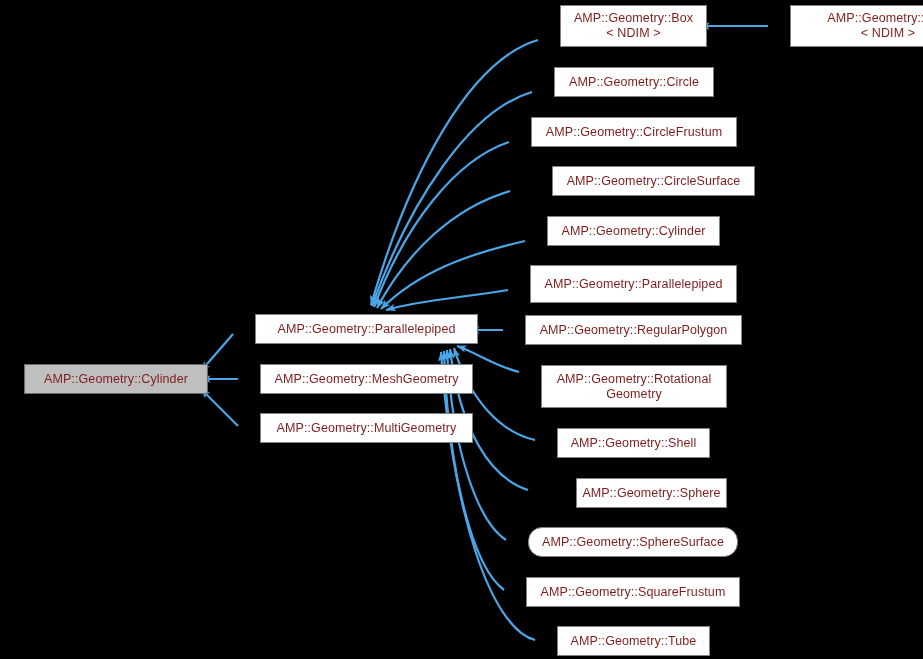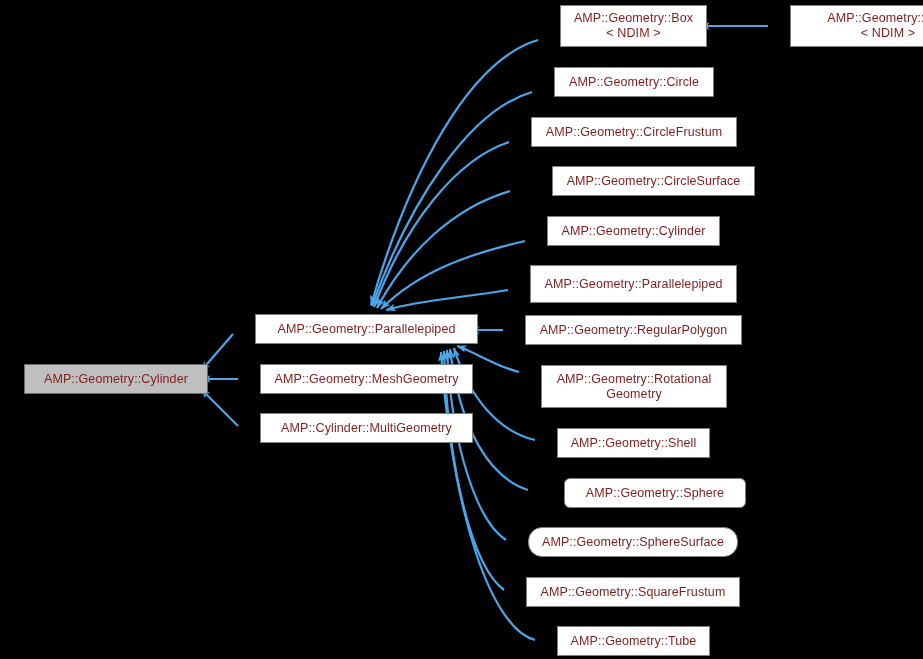--- a/index.html
+++ b/index.html
@@ -83,33 +83,33 @@
       <path d="M506,540 C478,522 452,450 447,350"></path>
       <path d="M504,590 C472,566 448,470 444,351"></path>
       <path d="M535,640 C490,628 452,510 441,352"></path>
     </g>
   </svg>
 
   <div id="nodes-layer">
       <div class="node highlight" style="left: 4px; top: 364px; width: 184px; height: 30px;"><span class="label">AMP::Geometry::Cylinder</span></div>
       <div class="node" style="left: 235px; top: 314px; width: 223px; height: 30px;"><span class="label">AMP::Geometry::Parallelepiped</span></div>
       <div class="node" style="left: 240px; top: 364px; width: 213px; height: 30px;"><span class="label">AMP::Geometry::MeshGeometry</span></div>
-      <div class="node" style="left: 240px; top: 413px; width: 213px; height: 30px;"><span class="label">AMP::Cylinder::MultiGeometry</span></div>
+      <div class="node" style="left: 240px; top: 413px; width: 213px; height: 30px;"><span class="label">AMP::Geometry::MultiGeometry</span></div>
       <div class="node" style="left: 540px; top: 5px; width: 147px; height: 42px;"><span class="label">AMP::Geometry::Box
 &lt; NDIM &gt;</span></div>
       <div class="node" style="left: 770px; top: 5px; width: 148px; height: 42px; padding-left: 48px;"><span class="label">AMP::Geometry::Grid
 &lt; NDIM &gt;</span></div>
       <div class="node" style="left: 534px; top: 67px; width: 160px; height: 30px;"><span class="label">AMP::Geometry::Circle</span></div>
       <div class="node" style="left: 511px; top: 117px; width: 206px; height: 30px;"><span class="label">AMP::Geometry::CircleFrustum</span></div>
       <div class="node" style="left: 532px; top: 166px; width: 203px; height: 30px;"><span class="label">AMP::Geometry::CircleSurface</span></div>
       <div class="node" style="left: 527px; top: 216px; width: 173px; height: 30px;"><span class="label">AMP::Geometry::Cylinder</span></div>
       <div class="node" style="left: 510px; top: 265px; width: 207px; height: 38px;"><span class="label">AMP::Geometry::Parallelepiped</span></div>
       <div class="node" style="left: 505px; top: 315px; width: 217px; height: 30px;"><span class="label">AMP::Geometry::RegularPolygon</span></div>
       <div class="node" style="left: 521px; top: 365px; width: 186px; height: 43px;"><span class="label">AMP::Geometry::Rotational
 Geometry</span></div>
       <div class="node" style="left: 537px; top: 428px; width: 153px; height: 30px;"><span class="label">AMP::Geometry::Shell</span></div>
-      <div class="node" style="left: 544px; top: 478px; width: 182px; height: 30px; border-radius: 6px;"><span class="label">AMP::Geometry::Sphere</span></div>
+      <div class="node" style="left: 556px; top: 478px; width: 151px; height: 30px;"><span class="label">AMP::Geometry::Sphere</span></div>
       <div class="node" style="left: 508px; top: 527px; width: 210px; height: 30px; border-radius: 14px;"><span class="label">AMP::Geometry::SphereSurface</span></div>
       <div class="node" style="left: 506px; top: 577px; width: 214px; height: 30px;"><span class="label">AMP::Geometry::SquareFrustum</span></div>
       <div class="node" style="left: 537px; top: 626px; width: 153px; height: 30px;"><span class="label">AMP::Geometry::Tube</span></div>
     </div>
 
 </div>
 
 </body></html>

